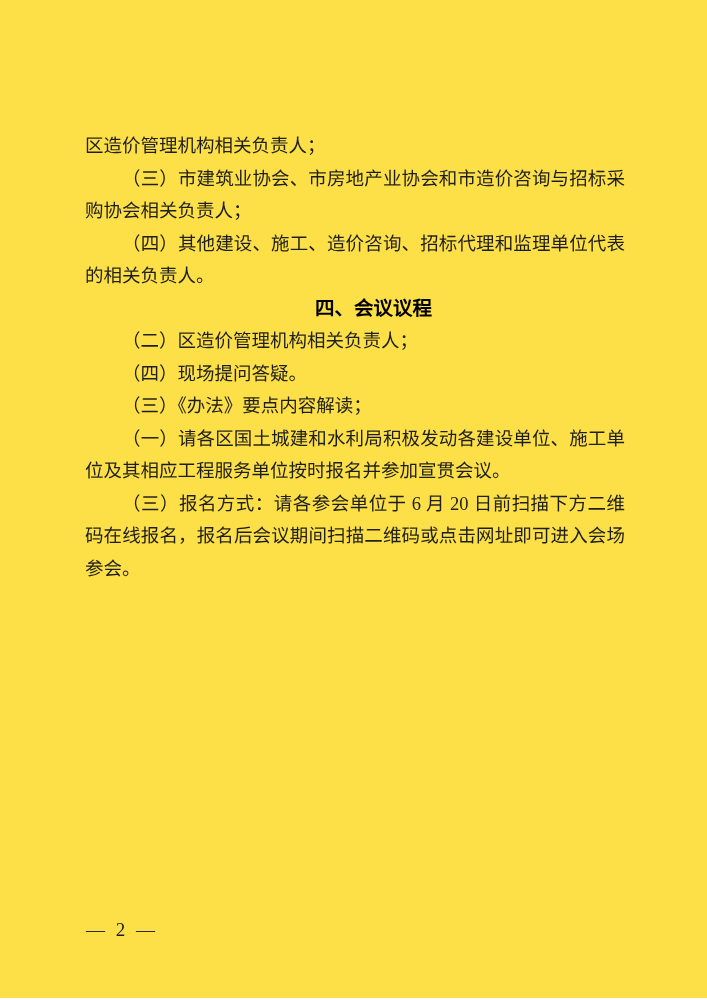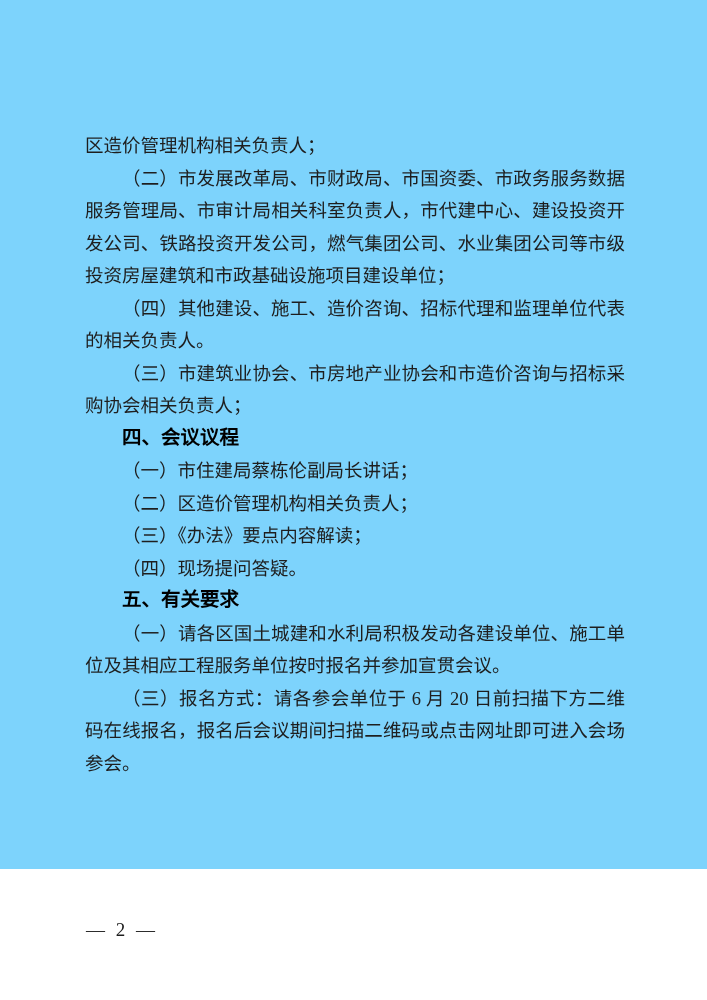--- a/index.html
+++ b/index.html
@@ -8,22 +8,22 @@
   }
   body {
     width: 707px;
     height: 1000px;
     background: #ffffff;
     overflow: hidden;
   }
   .doc-page {
     position: relative;
     width: 707px;
-    height: 869px;
-    background: #7dd3fc;
+    height: 998px;
+    background: #fde047;
     font-family: "Liberation Serif", "DejaVu Serif", serif;
     color: #1e1e1e;
   }
   .doc-content {
     position: absolute;
     left: 85px;
     top: 130px;
     width: 540px;
   }
   .doc-content p {
@@ -31,51 +31,48 @@
     font-size: 18.5px;
     line-height: 32.5px;
     text-align: justify;
     letter-spacing: 0;
     word-break: normal;
   }
   p.indent {
     text-indent: 2em;
   }
   p.heading {
-    font-family: Liberation Mono, monospace;
+    font-family: Liberation Serif, serif;
     font-weight: bold;
     color: #000000;
     font-size: 19.5px;
     text-indent: 1.9em;
-    text-align: left;
+    text-align: center;
   }
   .page-number {
     position: absolute;
     left: 86px;
     top: 918px;
     font-size: 19px;
     line-height: 24px;
     color: #1e1e1e;
     font-family: "Liberation Serif", "DejaVu Serif", serif;
     letter-spacing: 3px;
   }
 </style>
 </head>
 <body>
 
 <div class="doc-page">
   <div class="doc-content">
     <p>区造价管理机构相关负责人；</p>
-    <p class="indent">（二）市发展改革局、市财政局、市国资委、市政务服务数据服务管理局、市审计局相关科室负责人，市代建中心、建设投资开发公司、铁路投资开发公司，燃气集团公司、水业集团公司等市级投资房屋建筑和市政基础设施项目建设单位；</p>
+    <p class="indent">（三）市建筑业协会、市房地产业协会和市造价咨询与招标采购协会相关负责人；</p>
     <p class="indent">（四）其他建设、施工、造价咨询、招标代理和监理单位代表的相关负责人。</p>
-    <p class="indent">（三）市建筑业协会、市房地产业协会和市造价咨询与招标采购协会相关负责人；</p>
     <p class="heading">四、会议议程</p>
-    <p class="indent">（一）市住建局蔡栋伦副局长讲话；</p>
     <p class="indent">（二）区造价管理机构相关负责人；</p>
+    <p class="indent">（四）现场提问答疑。</p>
     <p class="indent">（三）《办法》要点内容解读；</p>
-    <p class="indent">（四）现场提问答疑。</p>
-    <p class="heading">五、有关要求</p>
     <p class="indent">（一）请各区国土城建和水利局积极发动各建设单位、施工单位及其相应工程服务单位按时报名并参加宣贯会议。</p>
     <p class="indent">（三）报名方式：请各参会单位于 6 月 20 日前扫描下方二维码在线报名，报名后会议期间扫描二维码或点击网址即可进入会场参会。</p>
   </div>
 
   <div class="page-number">— 2 —</div>
 </div>
 
 </body></html>

